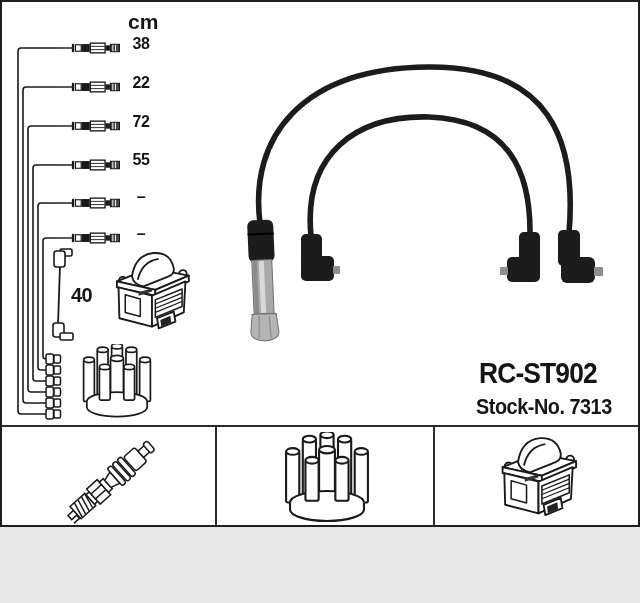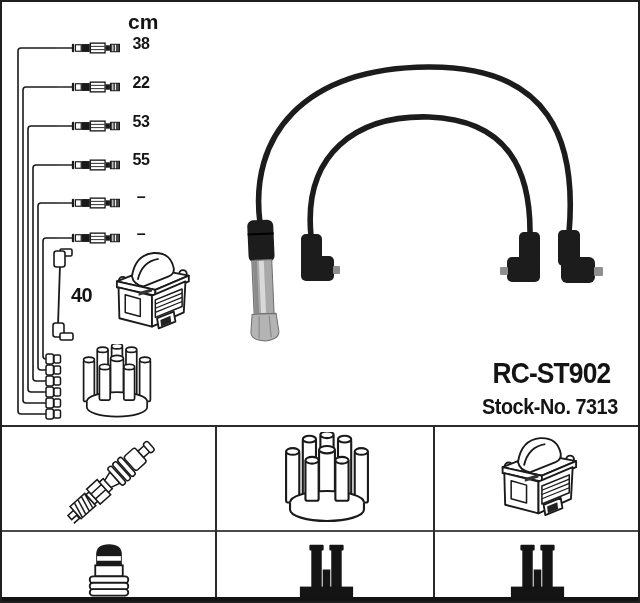--- a/index.html
+++ b/index.html
@@ -1,26 +1,26 @@
 <!DOCTYPE html>
 <html><head>
 <meta charset="utf-8">
 <style>
   html,body{margin:0;padding:0;background:#e8e8e8;}
   .stage{
-    position:relative;width:640px;height:603px;background:#ffffff;
+    position:relative;width:640px;height:527px;background:#ffffff;
     box-sizing:border-box;border:2px solid #1f1f1f;overflow:hidden;
     font-family:"Liberation Sans", sans-serif;color:#141414;
   }
   .art{position:absolute;left:0;top:0;}
   .txt{position:absolute;font-weight:bold;color:#151515;line-height:1;white-space:nowrap;}
   .unit{left:126px;top:9px;font-size:21px;}
   .len{left:122px;top:0;width:34px;text-align:center;font-size:16px;letter-spacing:-0.5px;}
   .coilwire{left:69px;top:283px;font-size:20px;letter-spacing:-0.5px;}
-  .pn-block{position:absolute;right:20px;top:355px;text-align:center;line-height:1.05;}
+  .pn-block{position:absolute;right:26px;top:355px;text-align:left;line-height:1.05;}
   .pn{font-size:30px;font-weight:bold;letter-spacing:-1px;transform:scaleX(0.88);transform-origin:100% 50%;}
   .stock{font-size:22px;font-weight:bold;letter-spacing:-0.5px;margin-top:6px;transform:scaleX(0.9);transform-origin:100% 50%;}
   .gline{position:absolute;background:#2b2b2b;}
   .g-top{left:0;top:423px;width:640px;height:2px;}
   .g-mid{left:0;top:528px;width:640px;height:2px;background:#4a4a4a;}
   .g-v1{left:213px;top:423px;width:2px;height:174px;}
   .g-v2{left:431px;top:423px;width:2px;height:174px;}
   .g-bottom{left:0;top:595px;width:640px;height:8px;background:#131313;}
 </style>
 </head>
@@ -226,21 +226,21 @@
       <use href="#sym-coil" x="493" y="431" width="87" height="94"></use>
       <use href="#sym-term" x="85" y="539" width="44" height="56"></use>
       <use href="#sym-conn" x="296" y="539" width="57" height="57"></use>
       <use href="#sym-conn" x="507" y="539" width="57" height="57"></use>
     </g>
   </svg>
 
   <div class="txt unit">cm</div>
   <div class="txt len" style="top:34px">38</div>
   <div class="txt len" style="top:73px">22</div>
-  <div class="txt len" style="top:112px">53</div>
+  <div class="txt len" style="top:112px">72</div>
   <div class="txt len" style="top:150px">55</div>
   <div class="txt len" style="top:187px">–</div>
   <div class="txt len" style="top:224px">–</div>
   <div class="txt coilwire">40</div>
 
   <div class="pn-block">
     <div class="pn">RC-ST902</div>
     <div class="stock">Stock-No. 7313</div>
   </div>
 

